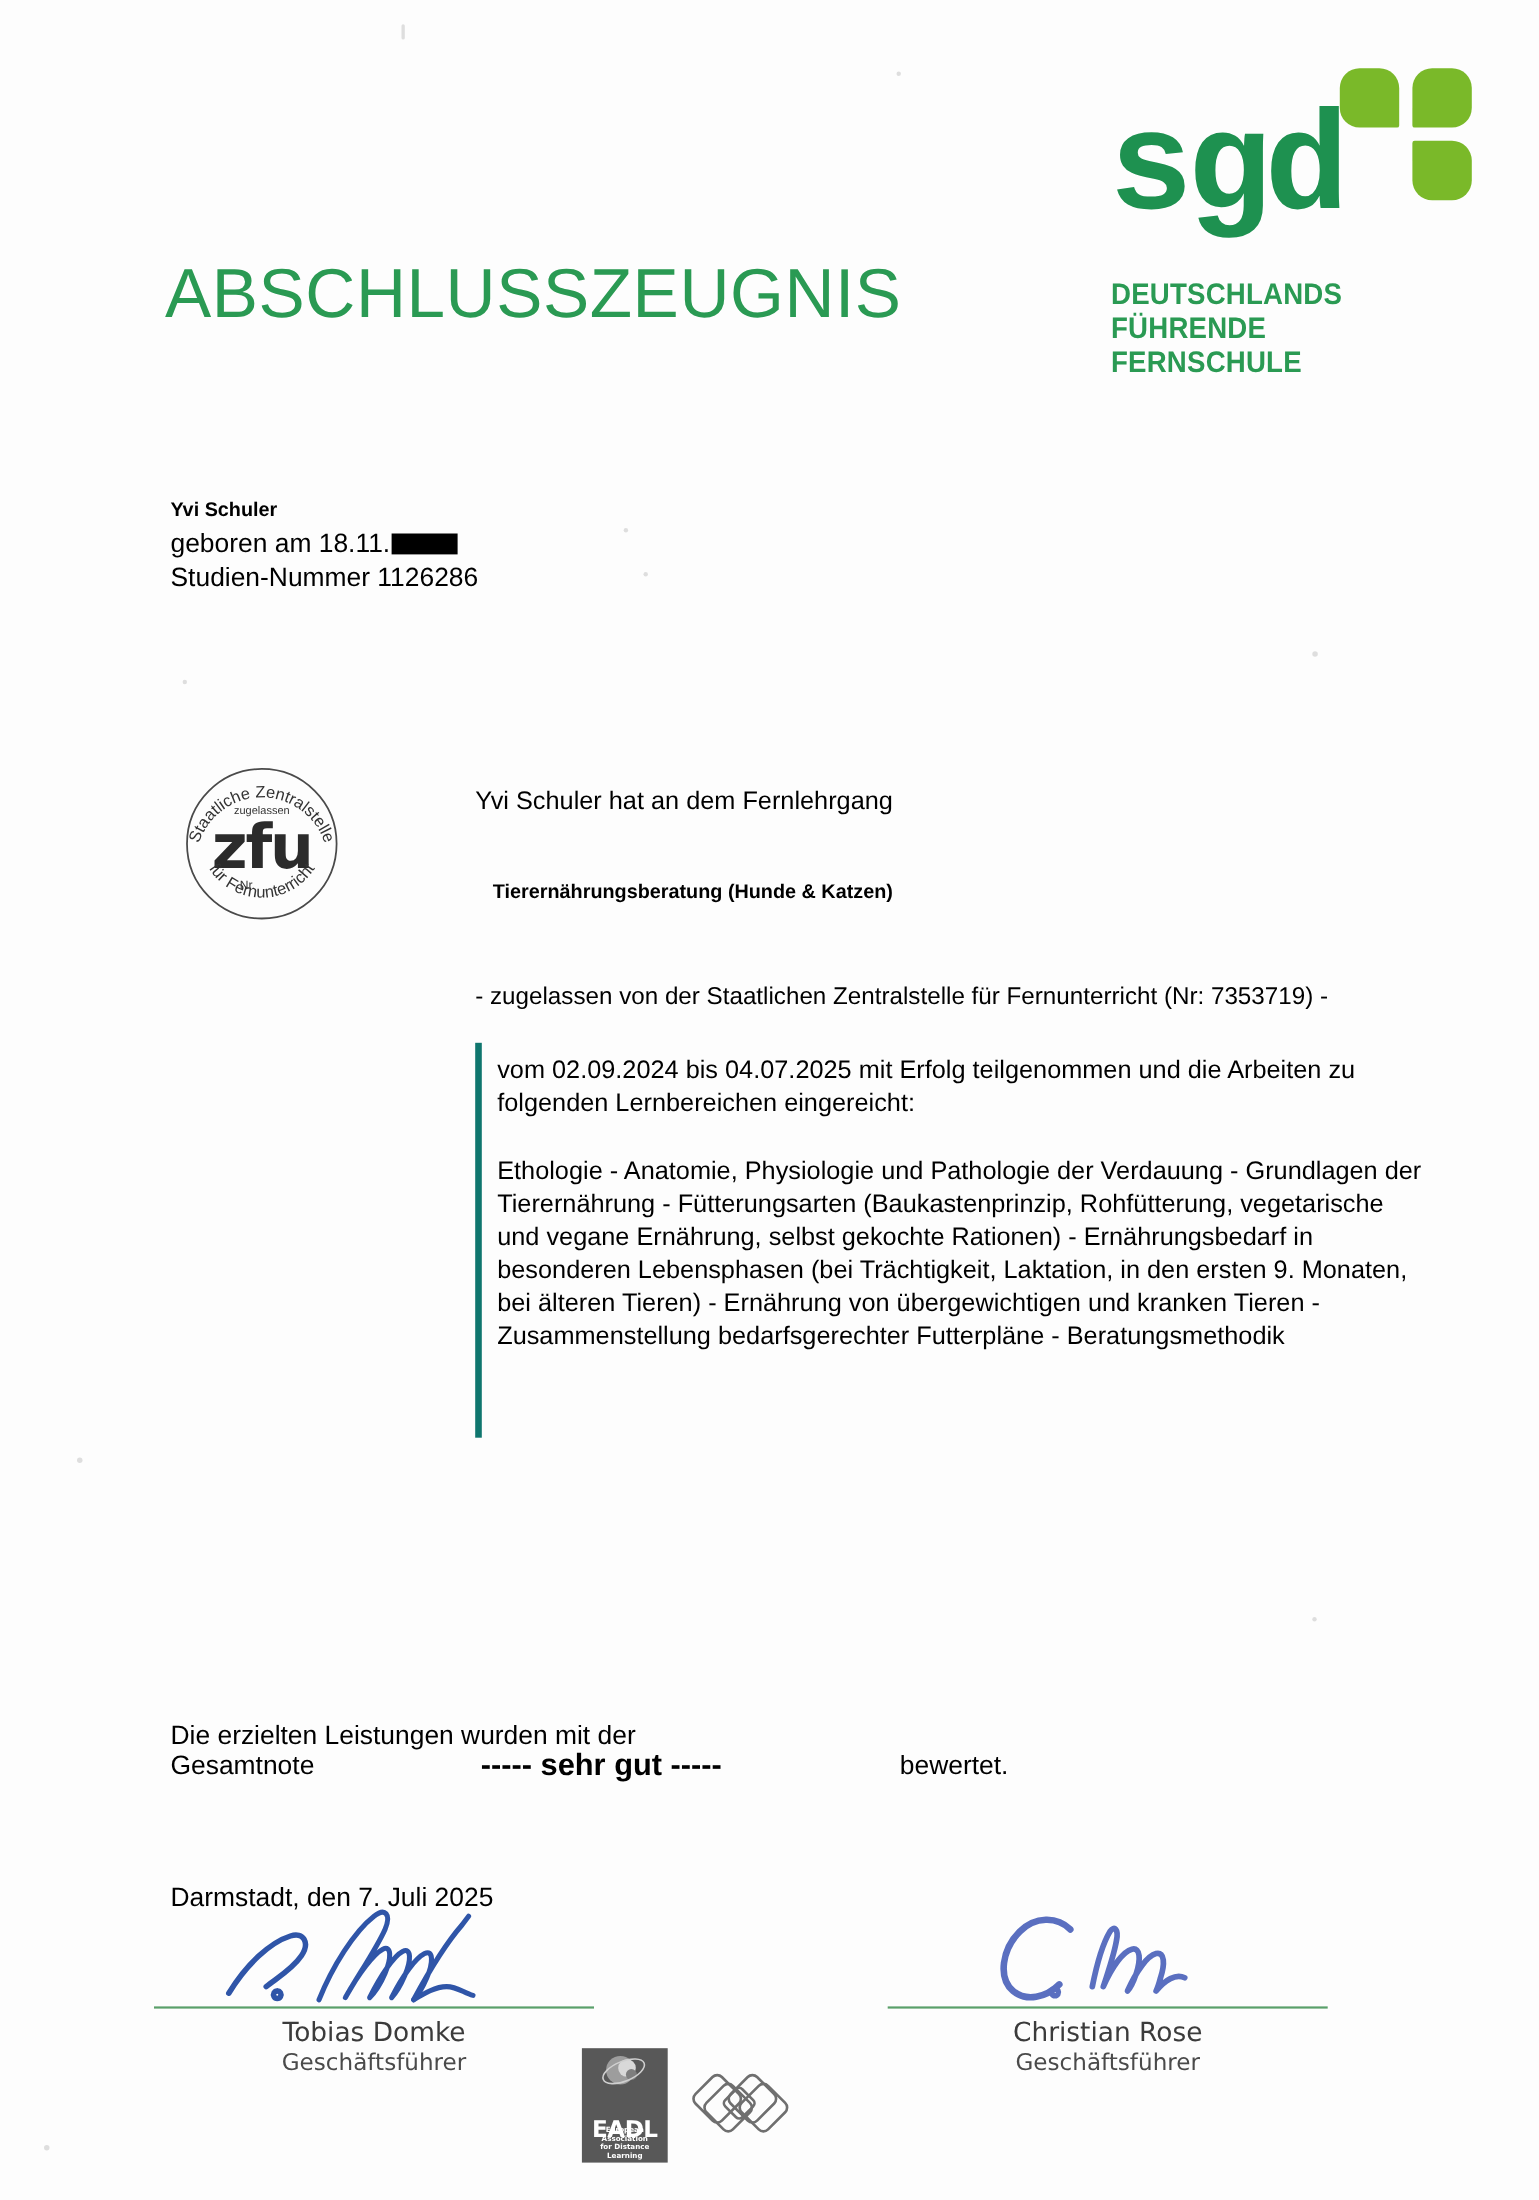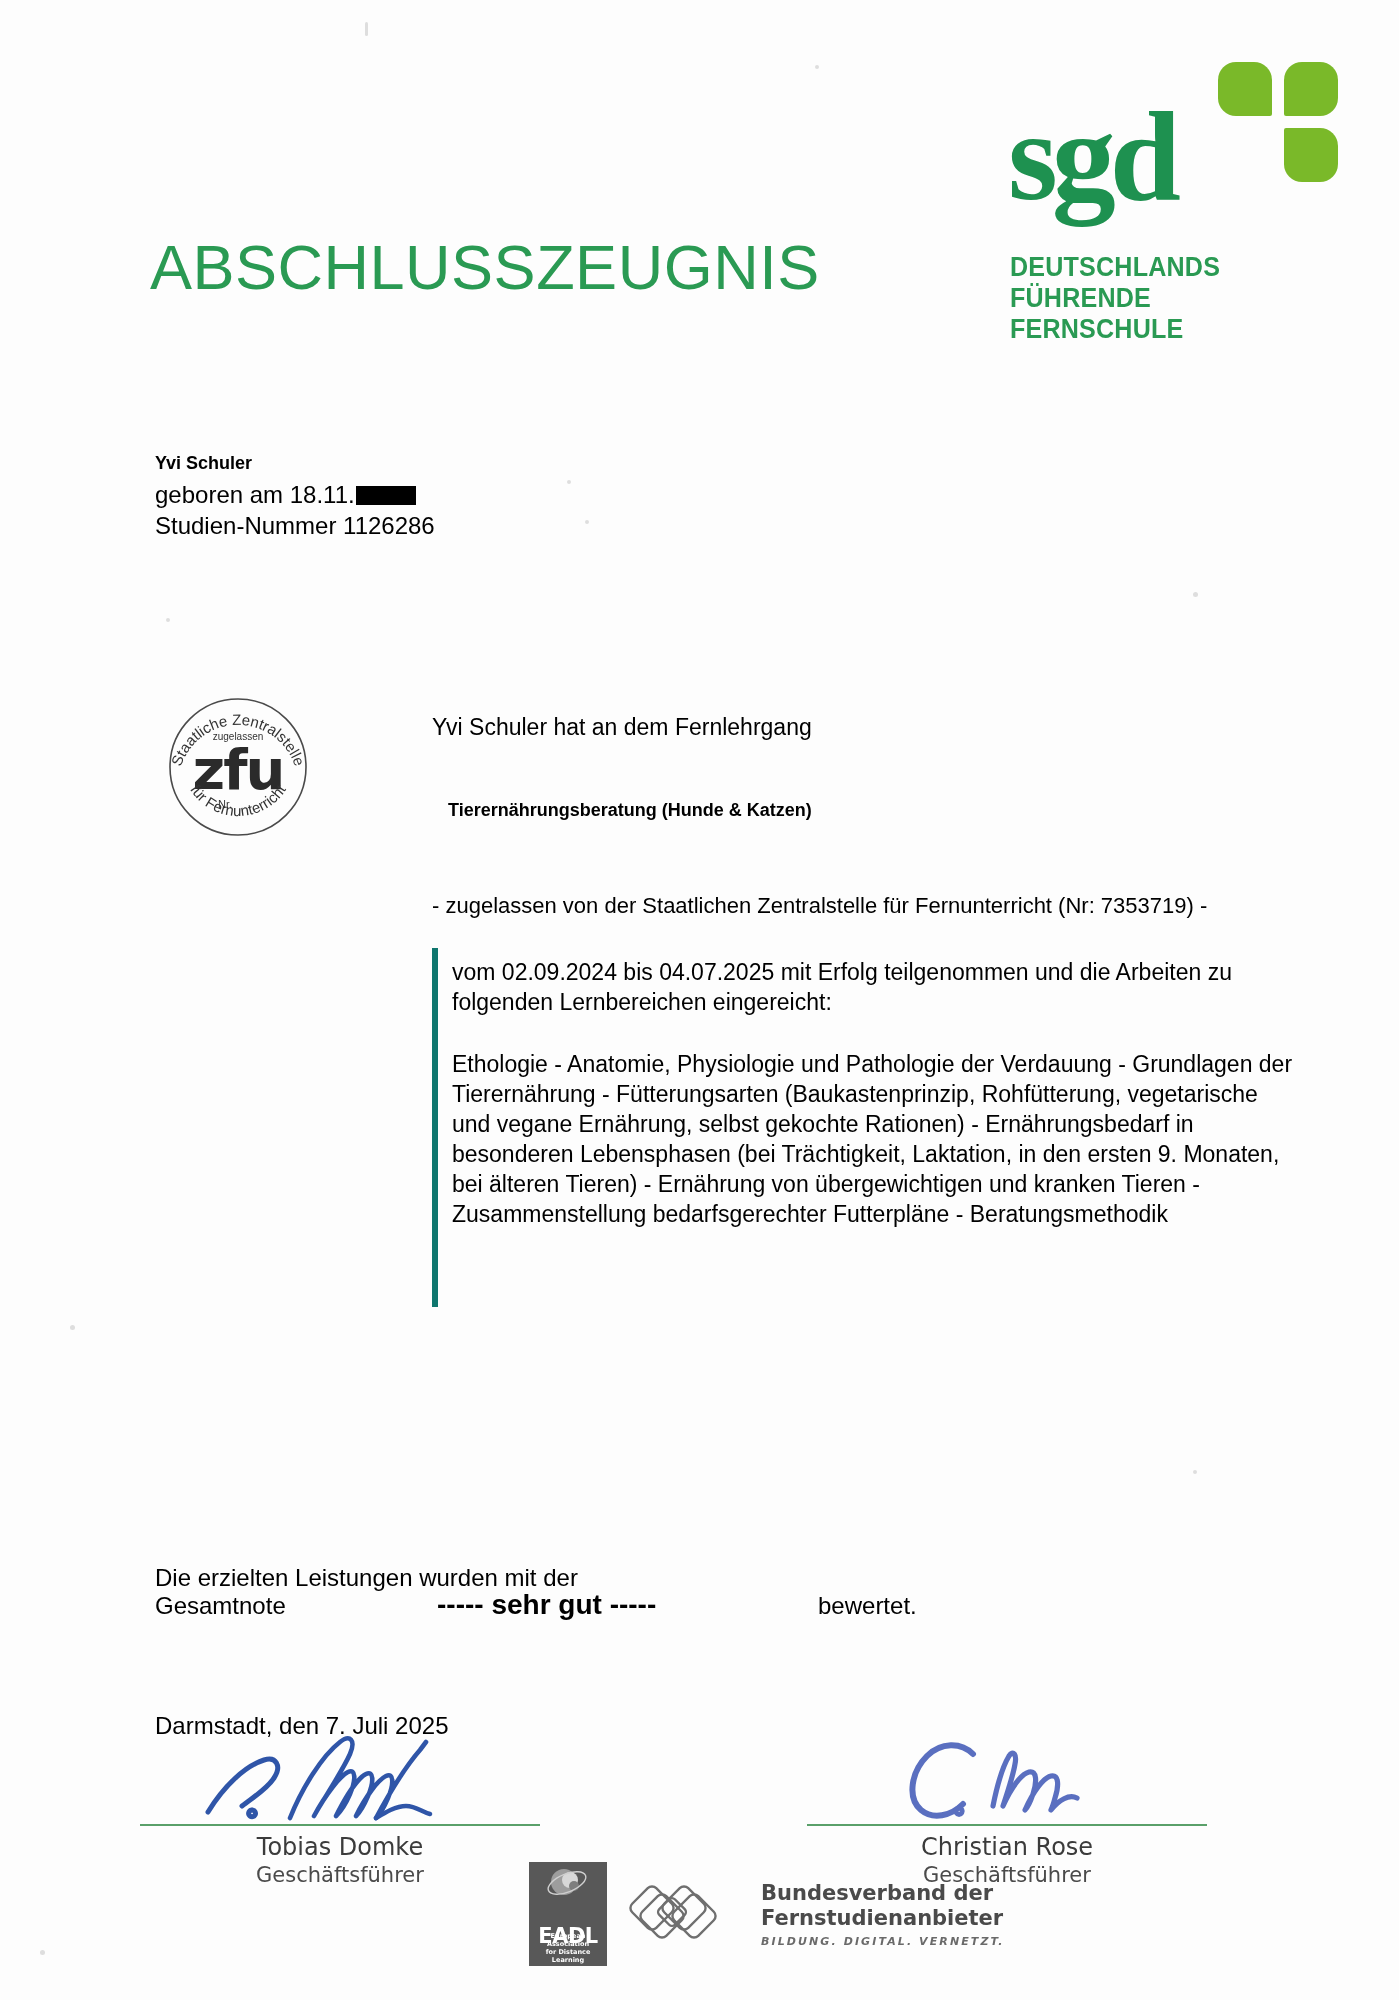--- a/index.html
+++ b/index.html
@@ -53,21 +53,21 @@
   .clover.br { left: 276px; top: 66px; border-radius: 2px 18px 18px 18px; }
   #logo-word {
     position: absolute;
     left: 0px;
     top: 30px;
     font-size: 128px;
     line-height: 128px;
     font-weight: 700;
     color: #1e9150;
     letter-spacing: -6px;
-    font-family: Liberation Serif, serif;
+    font-family: Liberation Mono, monospace;
   }
   #logo-tagline {
     position: absolute;
     left: 2px;
     top: 190px;
     color: #2a9a53;
     font-size: 27px;
     line-height: 31px;
     font-weight: 700;
     letter-spacing: 0.2px;
@@ -397,20 +397,15 @@
     <svg id="bv-diamonds" viewBox="0 0 120 74" xmlns="http://www.w3.org/2000/svg">
       <g fill="none" stroke="#6f6f6f" stroke-width="2.4">
         <rect x="12" y="14" width="34" height="34" rx="6" transform="rotate(45 29 31)"></rect>
         <rect x="22" y="22" width="34" height="34" rx="6" transform="rotate(45 39 39)"></rect>
         <rect x="44" y="14" width="34" height="34" rx="6" transform="rotate(45 61 31)"></rect>
         <rect x="54" y="22" width="34" height="34" rx="6" transform="rotate(45 71 39)"></rect>
         <rect x="38" y="24" width="22" height="22" rx="4" transform="rotate(45 49 35)"></rect>
       </g>
     </svg>
 
-    <div id="bv-text">
-      <div class="bv-line">Bundesverband der</div>
-      <div class="bv-line">Fernstudienanbieter</div>
-      <div id="bv-claim">BILDUNG. DIGITAL. VERNETZT.</div>
-    </div>
   </div>
 
 </div>
 
 </body></html>

